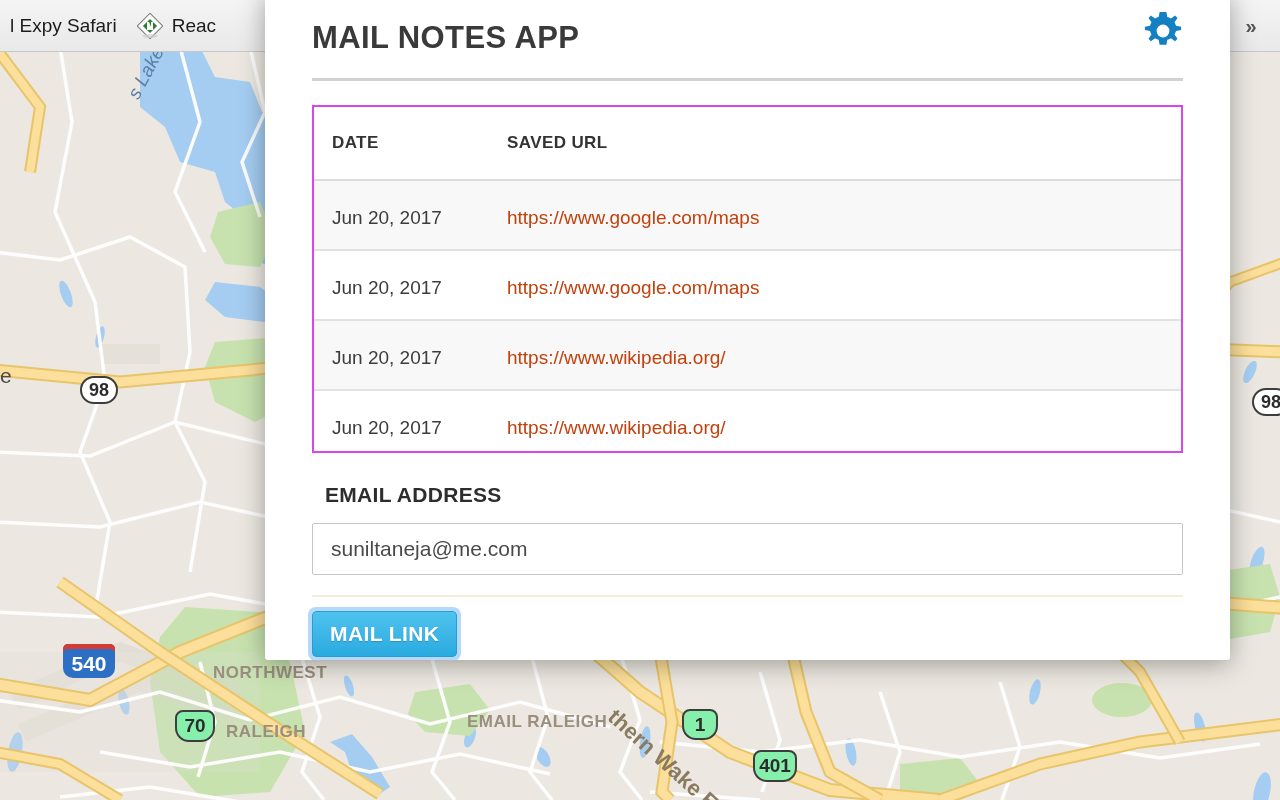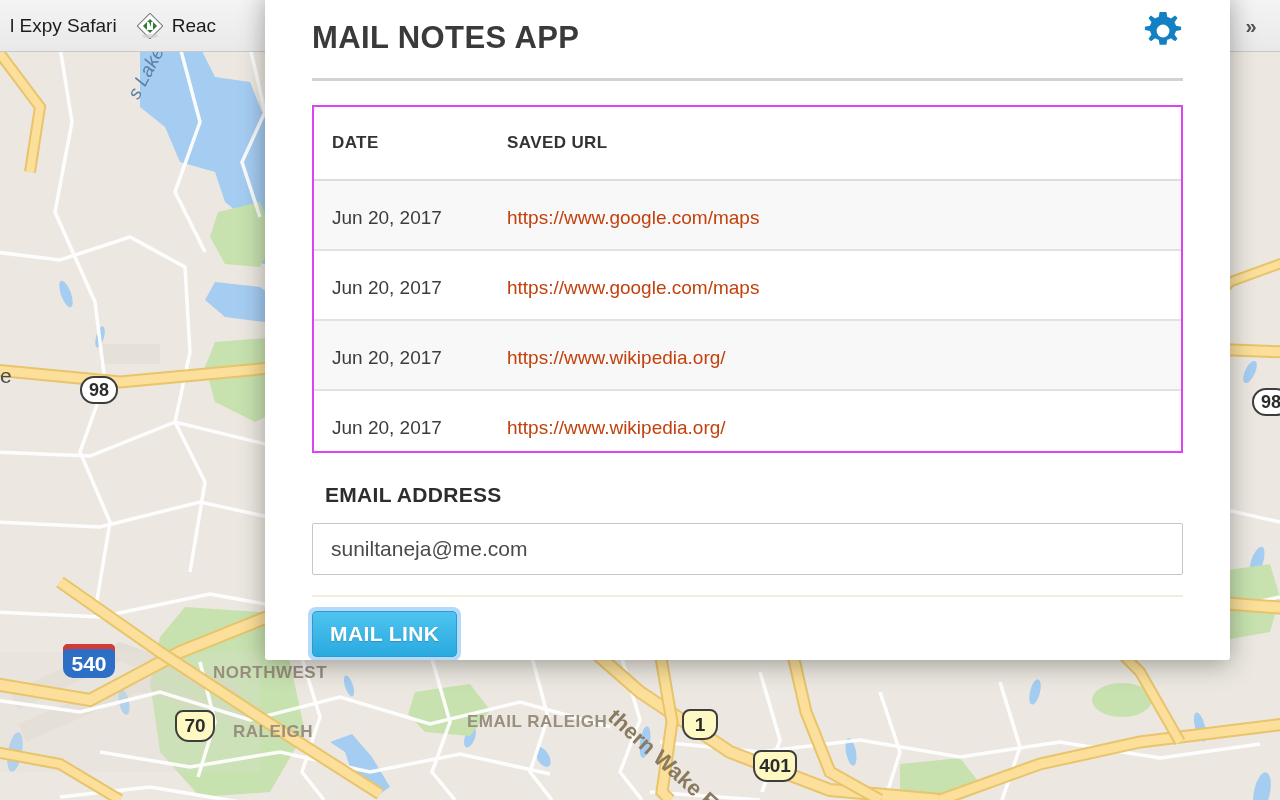--- a/index.html
+++ b/index.html
@@ -32,21 +32,21 @@
   }
   
   .shield {
     position:absolute; display:flex; align-items:center; justify-content:center;
     font-weight:bold; color:#2c2c2c; background:#fff;
     border:2px solid #3d3d3d; border-radius:14px;
     font-family:"Liberation Sans", sans-serif;
   }
   .shield-us {
     position:absolute; display:flex; align-items:center; justify-content:center;
-    font-weight:bold; color:#2c2c2c; background:#fef9c3;
+    font-weight:bold; color:#2c2c2c; background:#86efac;
     border:2px solid #3d3d3d;
     border-radius:8px 8px 14px 14px;
     font-family:"Liberation Sans", sans-serif;
   }
   .shield-i {
     position:absolute; display:flex; align-items:flex-end; justify-content:center;
     font-weight:bold; color:#fff; background:#2c6fc4;
     border-radius:5px 5px 10px 10px; padding-bottom:2px;
     font-family:"Liberation Sans", sans-serif;
     box-shadow:inset 0 5px 0 0 #d33b35;
@@ -258,21 +258,21 @@
         <path d="M-5,700 L60,712 L120,748" stroke="#e8c46a" stroke-width="12"></path>
         <path d="M-5,700 L60,712 L120,748" stroke="#fbdf9a" stroke-width="8"></path>
         <path d="M1190,280 L1230,230 L1285,210" stroke="#e8c46a" stroke-width="11"></path>
         <path d="M1190,280 L1230,230 L1285,210" stroke="#fbdf9a" stroke-width="7"></path>
       </g>
     </svg>
 
     <div class="watername" style="left:118px; top:10px; font-size:19px; transform:rotate(-62deg);">s Lake</div>
 
     <div class="maplabel" style="left:213px; top:611px; font-size:17px;">NORTHWEST</div>
-    <div class="maplabel" style="left:233px; top:670px; font-size:17px;">RALEIGH</div>
+    <div class="maplabel" style="left:226px; top:670px; font-size:17px;">RALEIGH</div>
     <div class="maplabel" style="left:467px; top:660px; font-size:17px;">EMAIL RALEIGH</div>
 
     <div class="placelabel" style="left:0px; top:312px; font-size:21px;">e</div>
 
     <div class="placelabel" style="left:620px; top:652px; font-size:22px; color:#8a7a5f; font-weight:bold;
                 transform:rotate(42deg); transform-origin:left top;">thern Wake Expy</div>
 
     <div class="shield" style="left:80px; top:324px; width:38px; height:28px; font-size:18px;">98</div>
     <div class="shield" style="left:1252px; top:336px; width:38px; height:28px; font-size:18px;">98</div>
 

